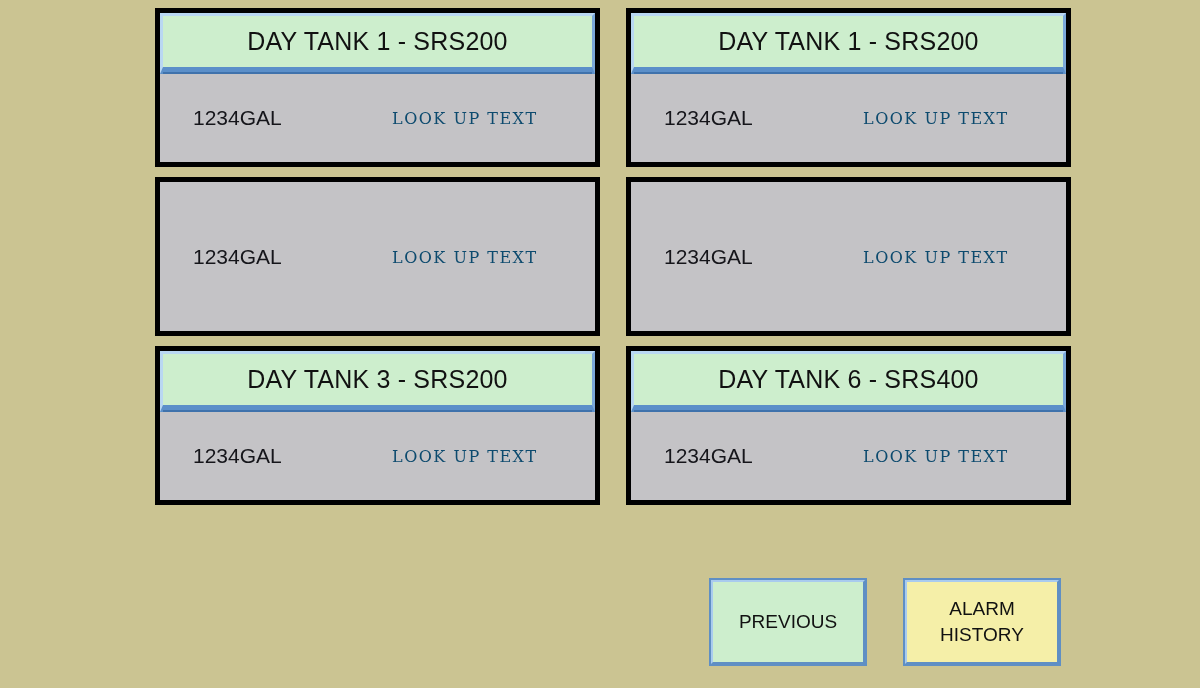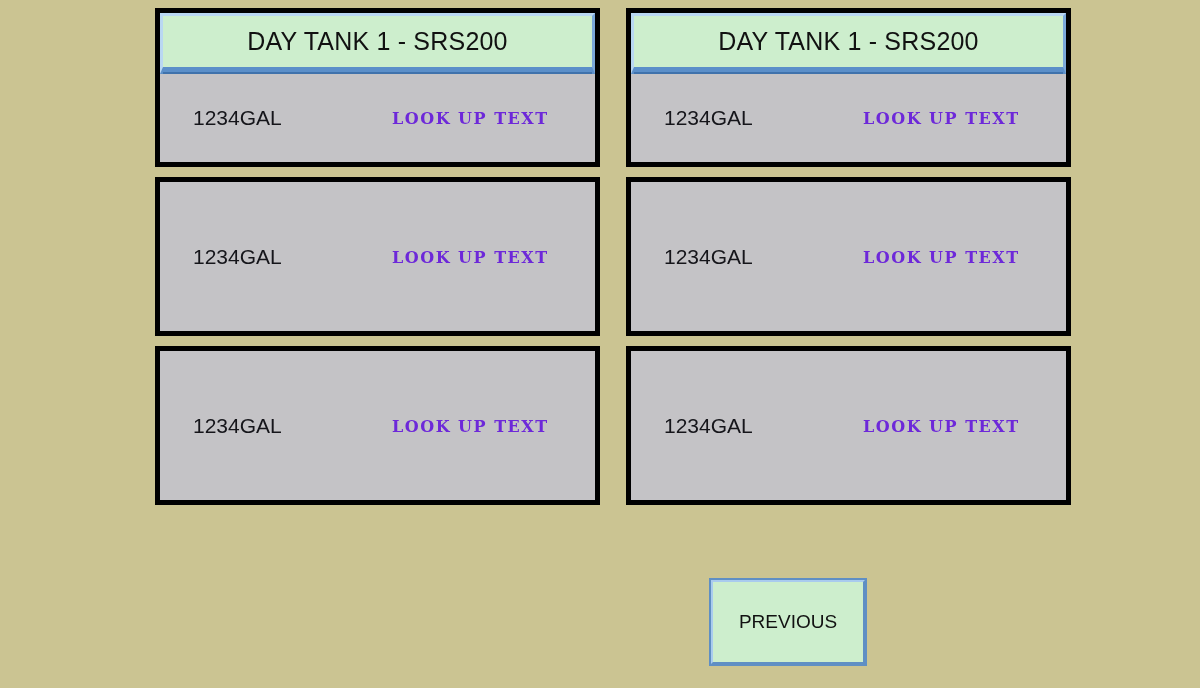--- a/index.html
+++ b/index.html
@@ -88,24 +88,24 @@
     color: #15151a;
     white-space: nowrap;
     text-align: right;
   }
   .tank-lookup {
     position: absolute;
     left: 232px;
     top: 50%;
     transform: translateY(-50%);
     font-family: "DejaVu Serif", serif;
-    font-weight: bold;
+    font-weight: normal;
     font-size: 16px;
     letter-spacing: 1.5px;
-    color: #6d28d9;
+    color: #0c4a6e;
     white-space: nowrap;
     text-align: center;
   }
 
   
   #button-bar {
     position: absolute;
     left: 709px;
     top: 578px;
     display: flex;
@@ -164,30 +164,40 @@
         <span class="tank-lookup">LOOK UP TEXT</span>
       </div>
     </div>
     <div class="tank-panel">
       <div class="tank-body">
         <span class="tank-volume">1234GAL</span>
         <span class="tank-lookup">LOOK UP TEXT</span>
       </div>
     </div>
     <div class="tank-panel">
-      <div class="tank-body">
-        <span class="tank-volume">1234GAL</span>
-        <span class="tank-lookup">LOOK UP TEXT</span>
-      </div>
-    </div>
-    <div class="tank-panel">
+      <div class="tank-header">
+        <span class="tank-title">DAY TANK 3 - SRS200</span>
+      </div>
+      <div class="tank-body">
+        <span class="tank-volume">1234GAL</span>
+        <span class="tank-lookup">LOOK UP TEXT</span>
+      </div>
+    </div>
+    <div class="tank-panel">
+      <div class="tank-header">
+        <span class="tank-title">DAY TANK 6 - SRS400</span>
+      </div>
       <div class="tank-body">
         <span class="tank-volume">1234GAL</span>
         <span class="tank-lookup">LOOK UP TEXT</span>
       </div>
     </div>
   </div>
 
 <div id="button-bar">
     <div class="nav-button btn-green">
       <span class="btn-label">PREVIOUS</span>
     </div>
+    <div class="nav-button btn-yellow">
+      <span class="btn-label">ALARM
+HISTORY</span>
+    </div>
   </div>
 
 </body></html>

